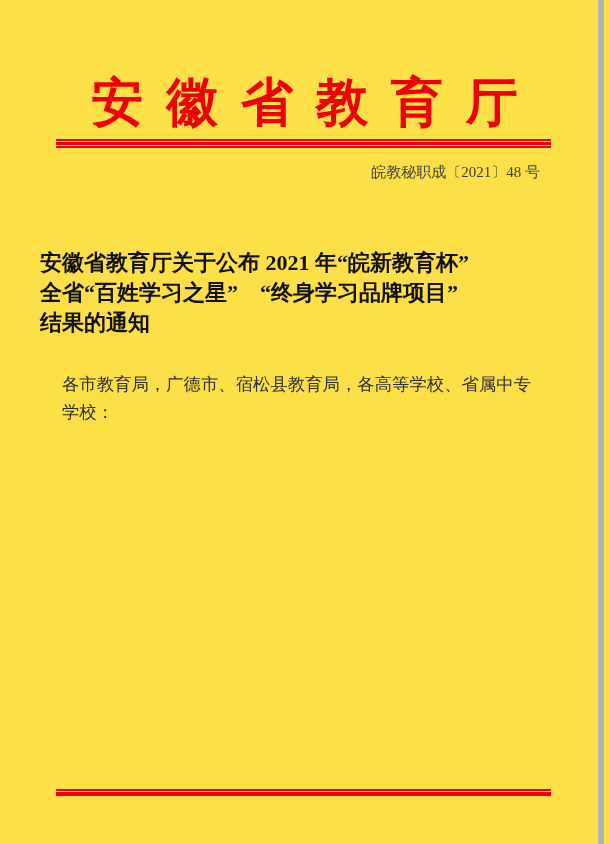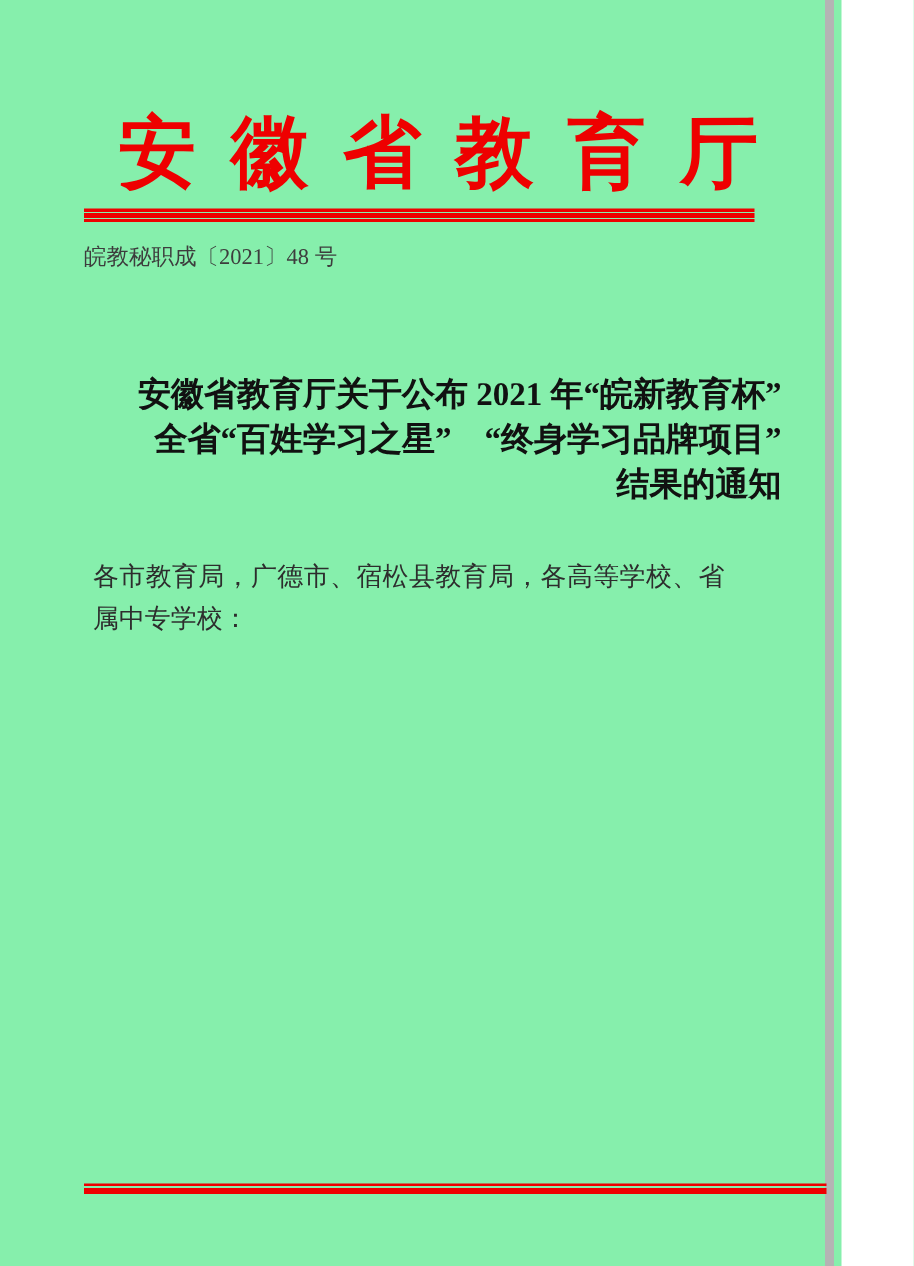--- a/index.html
+++ b/index.html
@@ -4,22 +4,22 @@
 <style>
   :root{
     --red:#ee0000;
     --text-dark:#2d2d2d;
     --docnum-gray:#3d3d3d;
     --edge-gray:#b4b4b4;
   }
   html,body{margin:0;padding:0;background:#ffffff;}
   .page{
     position:relative;
-    width:561px;height:844px;
-    background:#86efac;
+    width:609px;height:844px;
+    background:#fde047;
     overflow:hidden;
     font-family:"Liberation Serif","DejaVu Serif",serif;
   }
   
   .page-edge{
     position:absolute;top:0;right:5px;width:6px;height:844px;
     background:var(--edge-gray);
   }
   
   .agency{
@@ -42,27 +42,28 @@
     background:linear-gradient(
       to bottom,
       var(--red) 0px, var(--red) 2px,
       transparent 2px, transparent 3px,
       var(--red) 3px, var(--red) 6px,
       transparent 6px, transparent 7px,
       var(--red) 7px, var(--red) 9px);
   }
   .doc-number{
     margin:14px 69px 0 56px;
+    text-align:right;
     color:var(--docnum-gray);
     font-size:15px;
     line-height:20px;
   }
   .doc-title{
     margin:66px 40px 0 40px;
-    text-align:right;
+    text-align:left;
     color:#111111;
     font-size:22px;
     line-height:30px;
     font-weight:bold;
     white-space:pre-line;
   }
   .body-text{
     margin:33px 78px 0 62px;
     color:var(--text-dark);
     font-size:17.3px;

